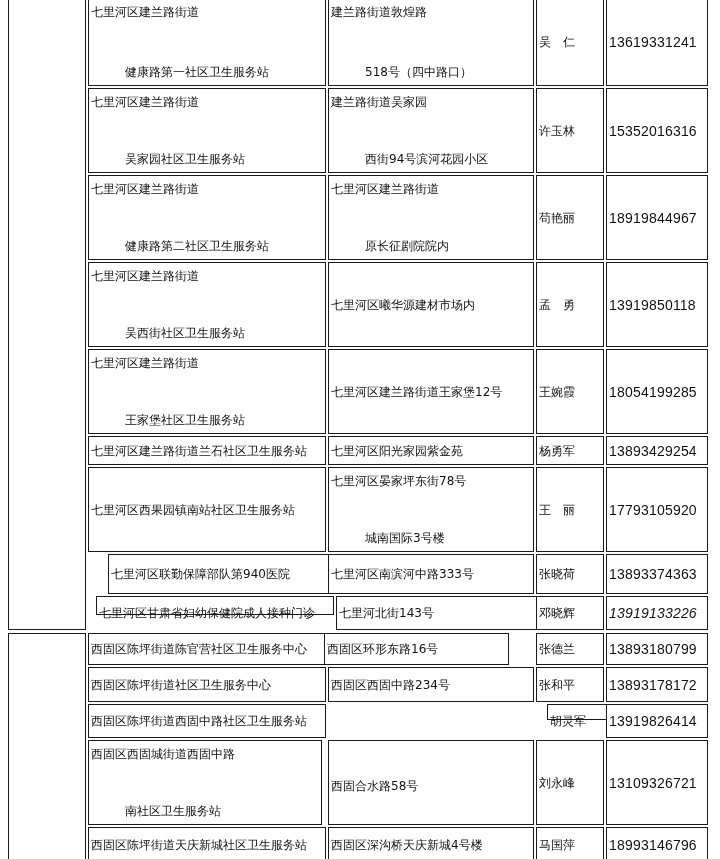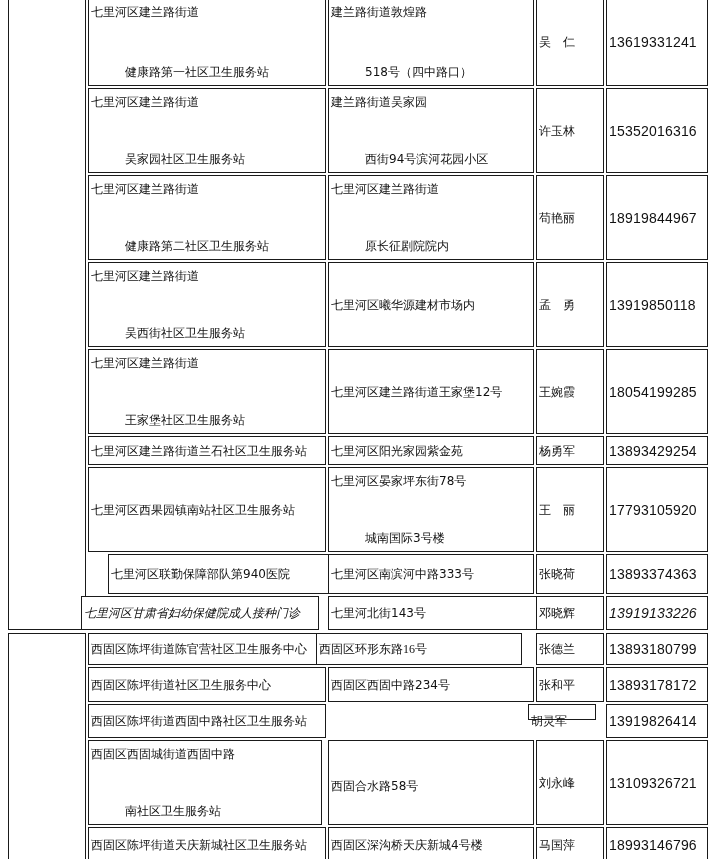--- a/index.html
+++ b/index.html
@@ -113,37 +113,37 @@
     </div>
     <div class="cell" style="left: 328px; top: 554px; width: 206px; height: 40px;">
       <span class="txt" style="top: 12px; left: 2px;">七里河区南滨河中路333号</span>
     </div>
     <div class="cell" style="left: 536px; top: 554px; width: 68px; height: 40px;">
       <span class="txt" style="top: 12px; left: 2px;">张晓荷</span>
     </div>
     <div class="cell" style="left: 606px; top: 554px; width: 102px; height: 40px;">
       <span class="txt phone" style="top: 12px; left: 2px;">13893374363</span>
     </div>
-    <div class="cell" style="left: 81px; top: 596px; width: 238px; height: 34px; font-style: italic;">
+    <div class="cell" style="left: 96px; top: 596px; width: 238px; height: 19px;">
       <span class="txt" style="top: 9px; left: 2px;">七里河区甘肃省妇幼保健院成人接种门诊</span>
     </div>
-    <div class="cell" style="left: 328px; top: 596px; width: 226px; height: 34px;">
+    <div class="cell" style="left: 336px; top: 596px; width: 226px; height: 34px;">
       <span class="txt" style="top: 9px; left: 2px;">七里河北街143号</span>
     </div>
     <div class="cell" style="left: 536px; top: 596px; width: 68px; height: 34px;">
       <span class="txt" style="top: 9px; left: 2px;">邓晓辉</span>
     </div>
     <div class="cell" style="left: 606px; top: 596px; width: 102px; height: 34px; font-style: italic;">
       <span class="txt phone" style="top: 9px; left: 2px;">13919133226</span>
     </div>
     <div class="cell" style="left: 8px; top: 633px; width: 78px; height: 229px;"></div>
     <div class="cell" style="left: 88px; top: 633px; width: 238px; height: 32px;">
       <span class="txt" style="top: 8px; left: 2px;">西固区陈坪街道陈官营社区卫生服务中心</span>
     </div>
-    <div class="cell" style="left: 316px; top: 633px; width: 206px; height: 32px; font-family: Liberation Serif, serif;">
+    <div class="cell" style="left: 324px; top: 633px; width: 185px; height: 32px;">
       <span class="txt" style="top: 8px; left: 2px;">西固区环形东路16号</span>
     </div>
     <div class="cell" style="left: 536px; top: 633px; width: 68px; height: 32px;">
       <span class="txt" style="top: 8px; left: 2px;">张德兰</span>
     </div>
     <div class="cell" style="left: 606px; top: 633px; width: 102px; height: 32px;">
       <span class="txt phone" style="top: 8px; left: 2px;">13893180799</span>
     </div>
     <div class="cell" style="left: 88px; top: 667px; width: 238px; height: 35px;">
       <span class="txt" style="top: 9.5px; left: 2px;">西固区陈坪街道社区卫生服务中心</span>
@@ -156,21 +156,21 @@
     </div>
     <div class="cell" style="left: 606px; top: 667px; width: 102px; height: 35px;">
       <span class="txt phone" style="top: 9.5px; left: 2px;">13893178172</span>
     </div>
     <div class="cell" style="left: 88px; top: 704px; width: 238px; height: 34px;">
       <span class="txt" style="top: 9px; left: 2px;">西固区陈坪街道西固中路社区卫生服务站</span>
     </div>
     <div class="cell" style="left: 328px; top: 704px; width: 206px; height: 34px; margin-top: 45px;">
       <span class="txt" style="top: 9px; left: 2px;">西固中路110号</span>
     </div>
-    <div class="cell" style="left: 528px; top: 704px; width: 68px; height: 16px;">
+    <div class="cell" style="left: 547px; top: 704px; width: 68px; height: 16px;">
       <span class="txt" style="top: 9px; left: 2px;">胡灵军</span>
     </div>
     <div class="cell" style="left: 606px; top: 704px; width: 102px; height: 34px; padding-left: 9px;">
       <span class="txt phone" style="top: 9px; left: 2px;">13919826414</span>
     </div>
     <div class="cell" style="left: 88px; top: 740px; width: 234px; height: 85px;">
       <span class="txt" style="top: 6px; left: 2px;">西固区西固城街道西固中路</span>
       <span class="txt indent" style="top: 63px;">南社区卫生服务站</span>
     </div>
     <div class="cell" style="left: 328px; top: 740px; width: 206px; height: 85px;">

